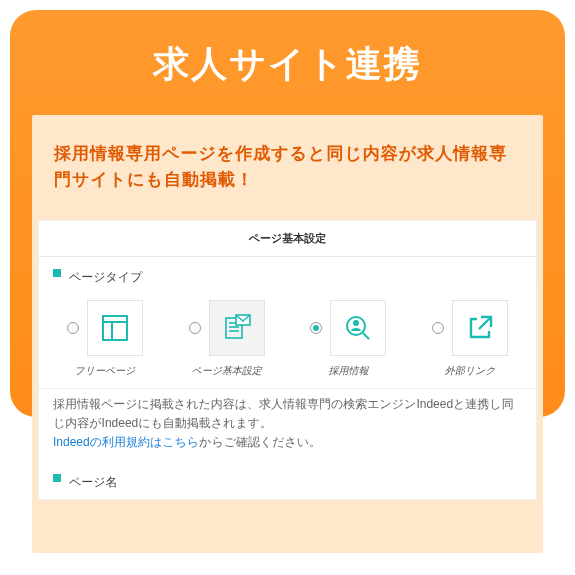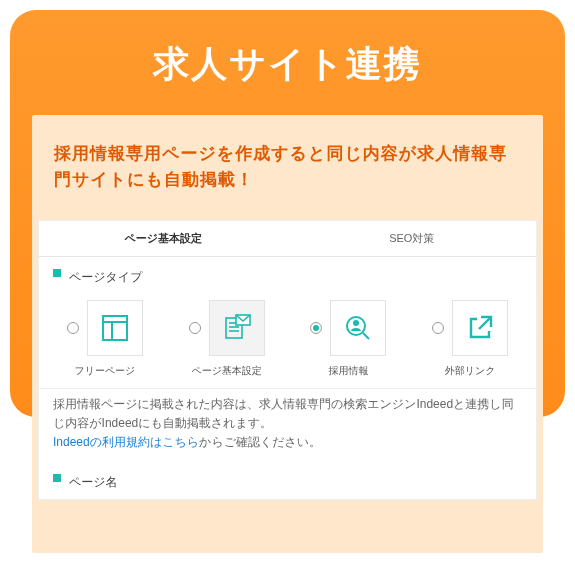--- a/index.html
+++ b/index.html
@@ -63,20 +63,21 @@
     font-size: 12px;
     color: #444;
   }
   .sq {
     width: 8px; height: 8px; background: #1dbab0; margin-right: 8px;
   }
   .types {
     display: flex;
     padding: 6px 8px 10px 8px;
     gap: 6px;
+    font-style: italic;
   }
   .type {
     flex: 1;
     display: flex;
     flex-direction: column;
     align-items: center;
     gap: 8px;
     font-size: 10px;
     color: #555;
   }
@@ -111,21 +112,20 @@
 <div class="card">
   <div class="title">求人サイト連携</div>
 
   <div class="inner">
     <div class="lead">採用情報専用ページを作成すると同じ内容が求人情報専門サイトにも自動掲載！</div>
 
     <div class="panel">
 
       <div class="tabs">
         <div class="tab active">ページ基本設定</div>
-        <div class="tab">SEO対策</div>
       </div>
 
       <div class="section-label">
         <span class="sq"></span>
         <span>ページタイプ</span>
       </div>
 
       <div class="types">
 
         <div class="type">

